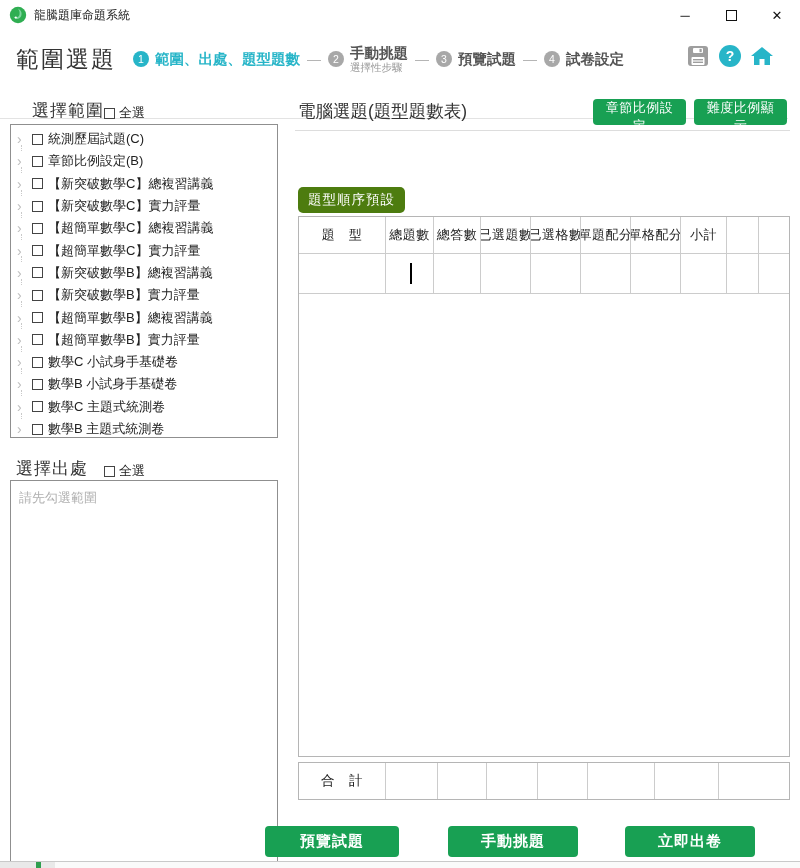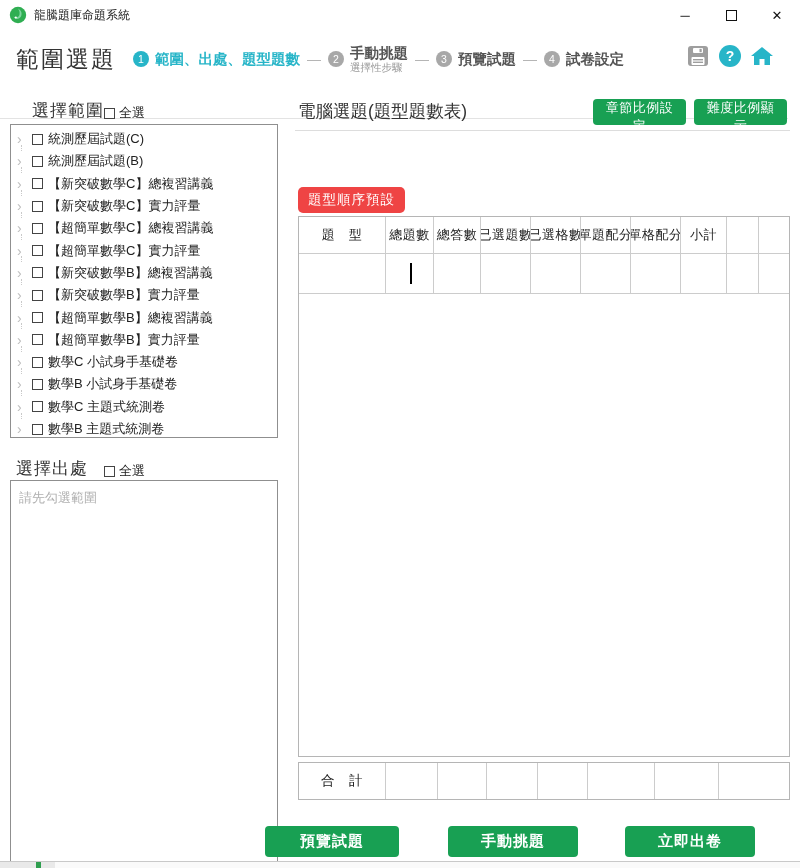--- a/index.html
+++ b/index.html
@@ -40,21 +40,21 @@
   .tree-row { height:22.3px; display:flex; align-items:center; padding-left:6px; gap:5px; position:relative; cursor:pointer; }
   .arrow { color:#bdbdbd; font-size:14px; width:10px; line-height:10px; flex:0 0 auto; }
   .arrow::after { content:""; position:absolute; left:10px; top:17px; height:6px; border-left:1px dotted #c9c9c9; }
   .tree-row:last-child .arrow::after { display:none; }
   .tree-lbl { font-size:13px; color:#222; white-space:nowrap; }
   .placeholder { font-size:13px; color:#b0b0b0; padding:8px 0 0 8px; }
   
   .r-title { position:absolute; left:298px; top:99px; font-size:17.5px; color:#333; }
   .gbtn-sm { position:absolute; top:99px; height:26px; background:#18a053; color:#fff; border:none; border-radius:4px; font-size:13px; font-weight:400; font-family:inherit; cursor:pointer; padding:0 9px; letter-spacing:0.5px; }
   .r-divider { position:absolute; left:295px; right:10px; top:130px; height:1px; background:#ddd; }
-  .badge { position:absolute; left:298px; top:187px; background:#ef4444; color:#fff; font-size:13.5px; padding:4px 10px; border-radius:5px; letter-spacing:1px; }
+  .badge { position:absolute; left:298px; top:187px; background:#4d7c0f; color:#fff; font-size:13.5px; padding:4px 10px; border-radius:5px; letter-spacing:1px; }
   .qtable { position:absolute; left:298px; top:216px; width:492px; height:541px; border:1px solid #b5b5b5; background:#fff; }
   .trow { display:grid; grid-template-columns:87px 48px 47px 50px 50px 50px 50px 46px 32px auto; }
   .trow.head { height:37px;text-align:center; }
   .trow.data { height:40px; }
   .tcell { border-right:1px solid #ccc; border-bottom:1px solid #ccc; display:flex; align-items:center; justify-content:center; font-size:13px; color:#222; letter-spacing:0.5px; overflow:hidden; white-space:nowrap; }
   .tcell:last-child { border-right:none; }
   .tcell.caret-cell { justify-content:flex-start; padding-left:24px; }
   .caret { width:1.5px; height:21px; background:#000; animation:blink 1.1s steps(1) infinite; }
   @keyframes blink { 50% { opacity:0; } }
   .ftable { position:absolute; left:298px; top:762px; width:492px; height:38px; border:1px solid #b5b5b5; background:#fff; display:grid; grid-template-columns:87px 52px 49px 51px 50px 67px 64px auto; }
@@ -150,21 +150,21 @@
 
 <div class="panel-box tree" style="top:124px; height:314px;">
   <div class="tree-row">
     <span class="arrow">›</span>
     <span class="cb"></span>
     <span class="tree-lbl">統測歷屆試題(C)</span>
   </div>
   <div class="tree-row">
     <span class="arrow">›</span>
     <span class="cb"></span>
-    <span class="tree-lbl">統測歷屆試題(B)</span>
+    <span class="tree-lbl">章節比例設定(B)</span>
   </div>
   <div class="tree-row">
     <span class="arrow">›</span>
     <span class="cb"></span>
     <span class="tree-lbl">【新突破數學C】總複習講義</span>
   </div>
   <div class="tree-row">
     <span class="arrow">›</span>
     <span class="cb"></span>
     <span class="tree-lbl">【新突破數學C】實力評量</span>

